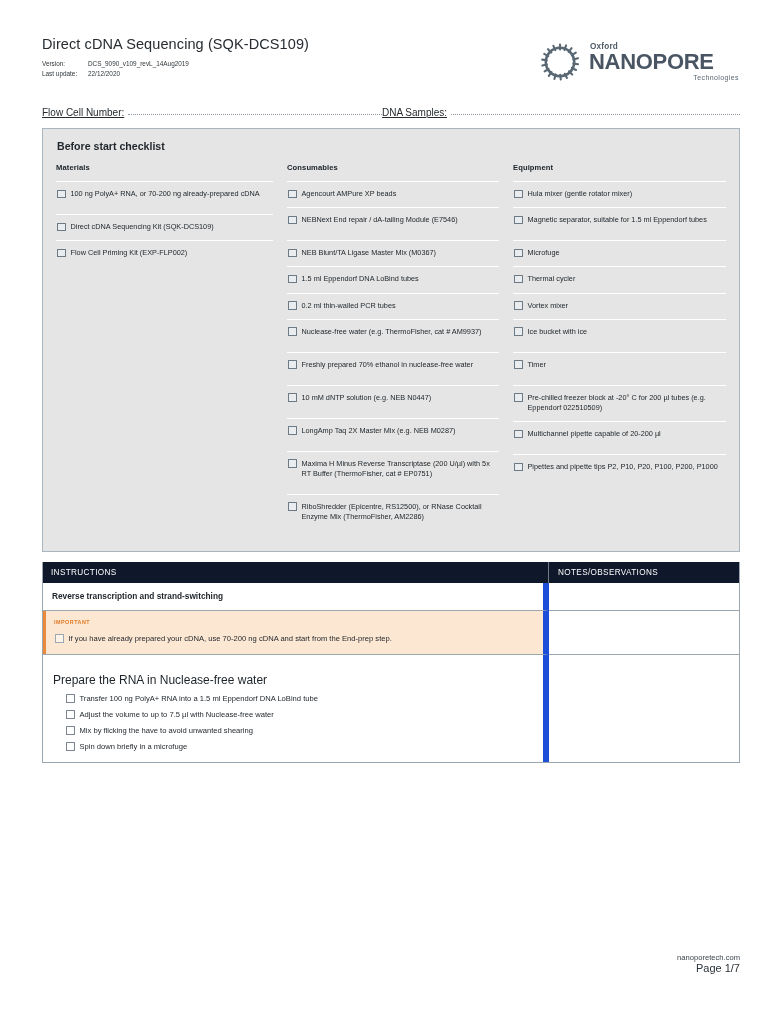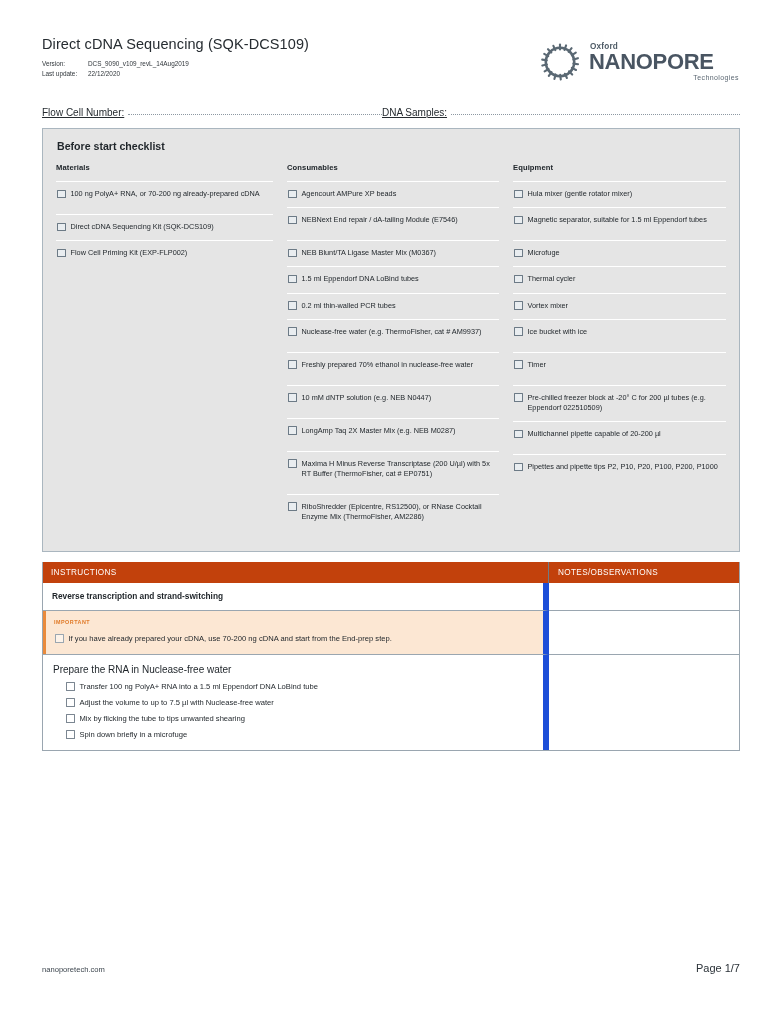--- a/index.html
+++ b/index.html
@@ -150,21 +150,21 @@
   
   .inst-table {
     margin-top: 10px;
     border: 1px solid #9aa6b0;
     border-top: none;
     display: flex;
     flex-direction: column;
   }
   .tbl-head {
     display: flex;
-    background: #c2410c;
+    background: #0f172a;
     height: 21px;
   }
   .tbl-head .c1 {
     width: 506px;
     display: flex; align-items: center;
     padding-left: 8px;
     font-size: 8.2px; color: #ffffff;
     letter-spacing: 0.35px;
     border-right: 1px solid #6f7b85;
   }
@@ -214,24 +214,25 @@
     margin-top: 0.5px;
   }
   .important-txt {
     font-size: 7.6px;
     line-height: 10px;
     color: #1d2328;
   }
 
   .steps { padding: 9px 9px 9px 9px; }
   .steps-lead {
-    font-size: 10px;
+    font-size: 12px;
     color: #1d2328;
     margin-bottom: 7px;
     padding-left: 1px;
+    margin-top: 9px;
   }
   .step {
     display: flex;
     align-items: flex-start;
     padding: 0 0 6px 13px;
   }
   .step:last-child { padding-bottom: 1px; }
   .step .cb { background: #ffffff; border-color: #7b8691; }
   .step-txt {
     font-size: 7.6px;
@@ -240,20 +241,21 @@
   }
 
   
   .footer {
     position: absolute;
     left: 42px; right: 30px;
     bottom: 50px;
     display: flex;
     align-items: flex-end;
     justify-content: space-between;
+    flex-direction: column;
   }
   .footer-left { font-size: 7.6px; color: #3b444c; }
   .footer-right { font-size: 11px; color: #2b3238; }
 </style>
 </head>
 <body>
 
 <div class="page">
 
   <div class="doc-header">
@@ -464,21 +466,21 @@
           <div class="step">
             <span class="cb"></span>
             <span class="step-txt">Transfer 100 ng PolyA+ RNA into a 1.5 ml Eppendorf DNA LoBind tube</span>
           </div>
           <div class="step">
             <span class="cb"></span>
             <span class="step-txt">Adjust the volume to up to 7.5 µl with Nuclease-free water</span>
           </div>
           <div class="step">
             <span class="cb"></span>
-            <span class="step-txt">Mix by flicking the tube to tips unwanted shearing</span>
+            <span class="step-txt">Mix by flicking the have to avoid unwanted shearing</span>
           </div>
           <div class="step">
             <span class="cb"></span>
             <span class="step-txt">Spin down briefly in a microfuge</span>
           </div>
         </div>
       </div>
       <div class="c2"></div>
     </div>
   </div>

